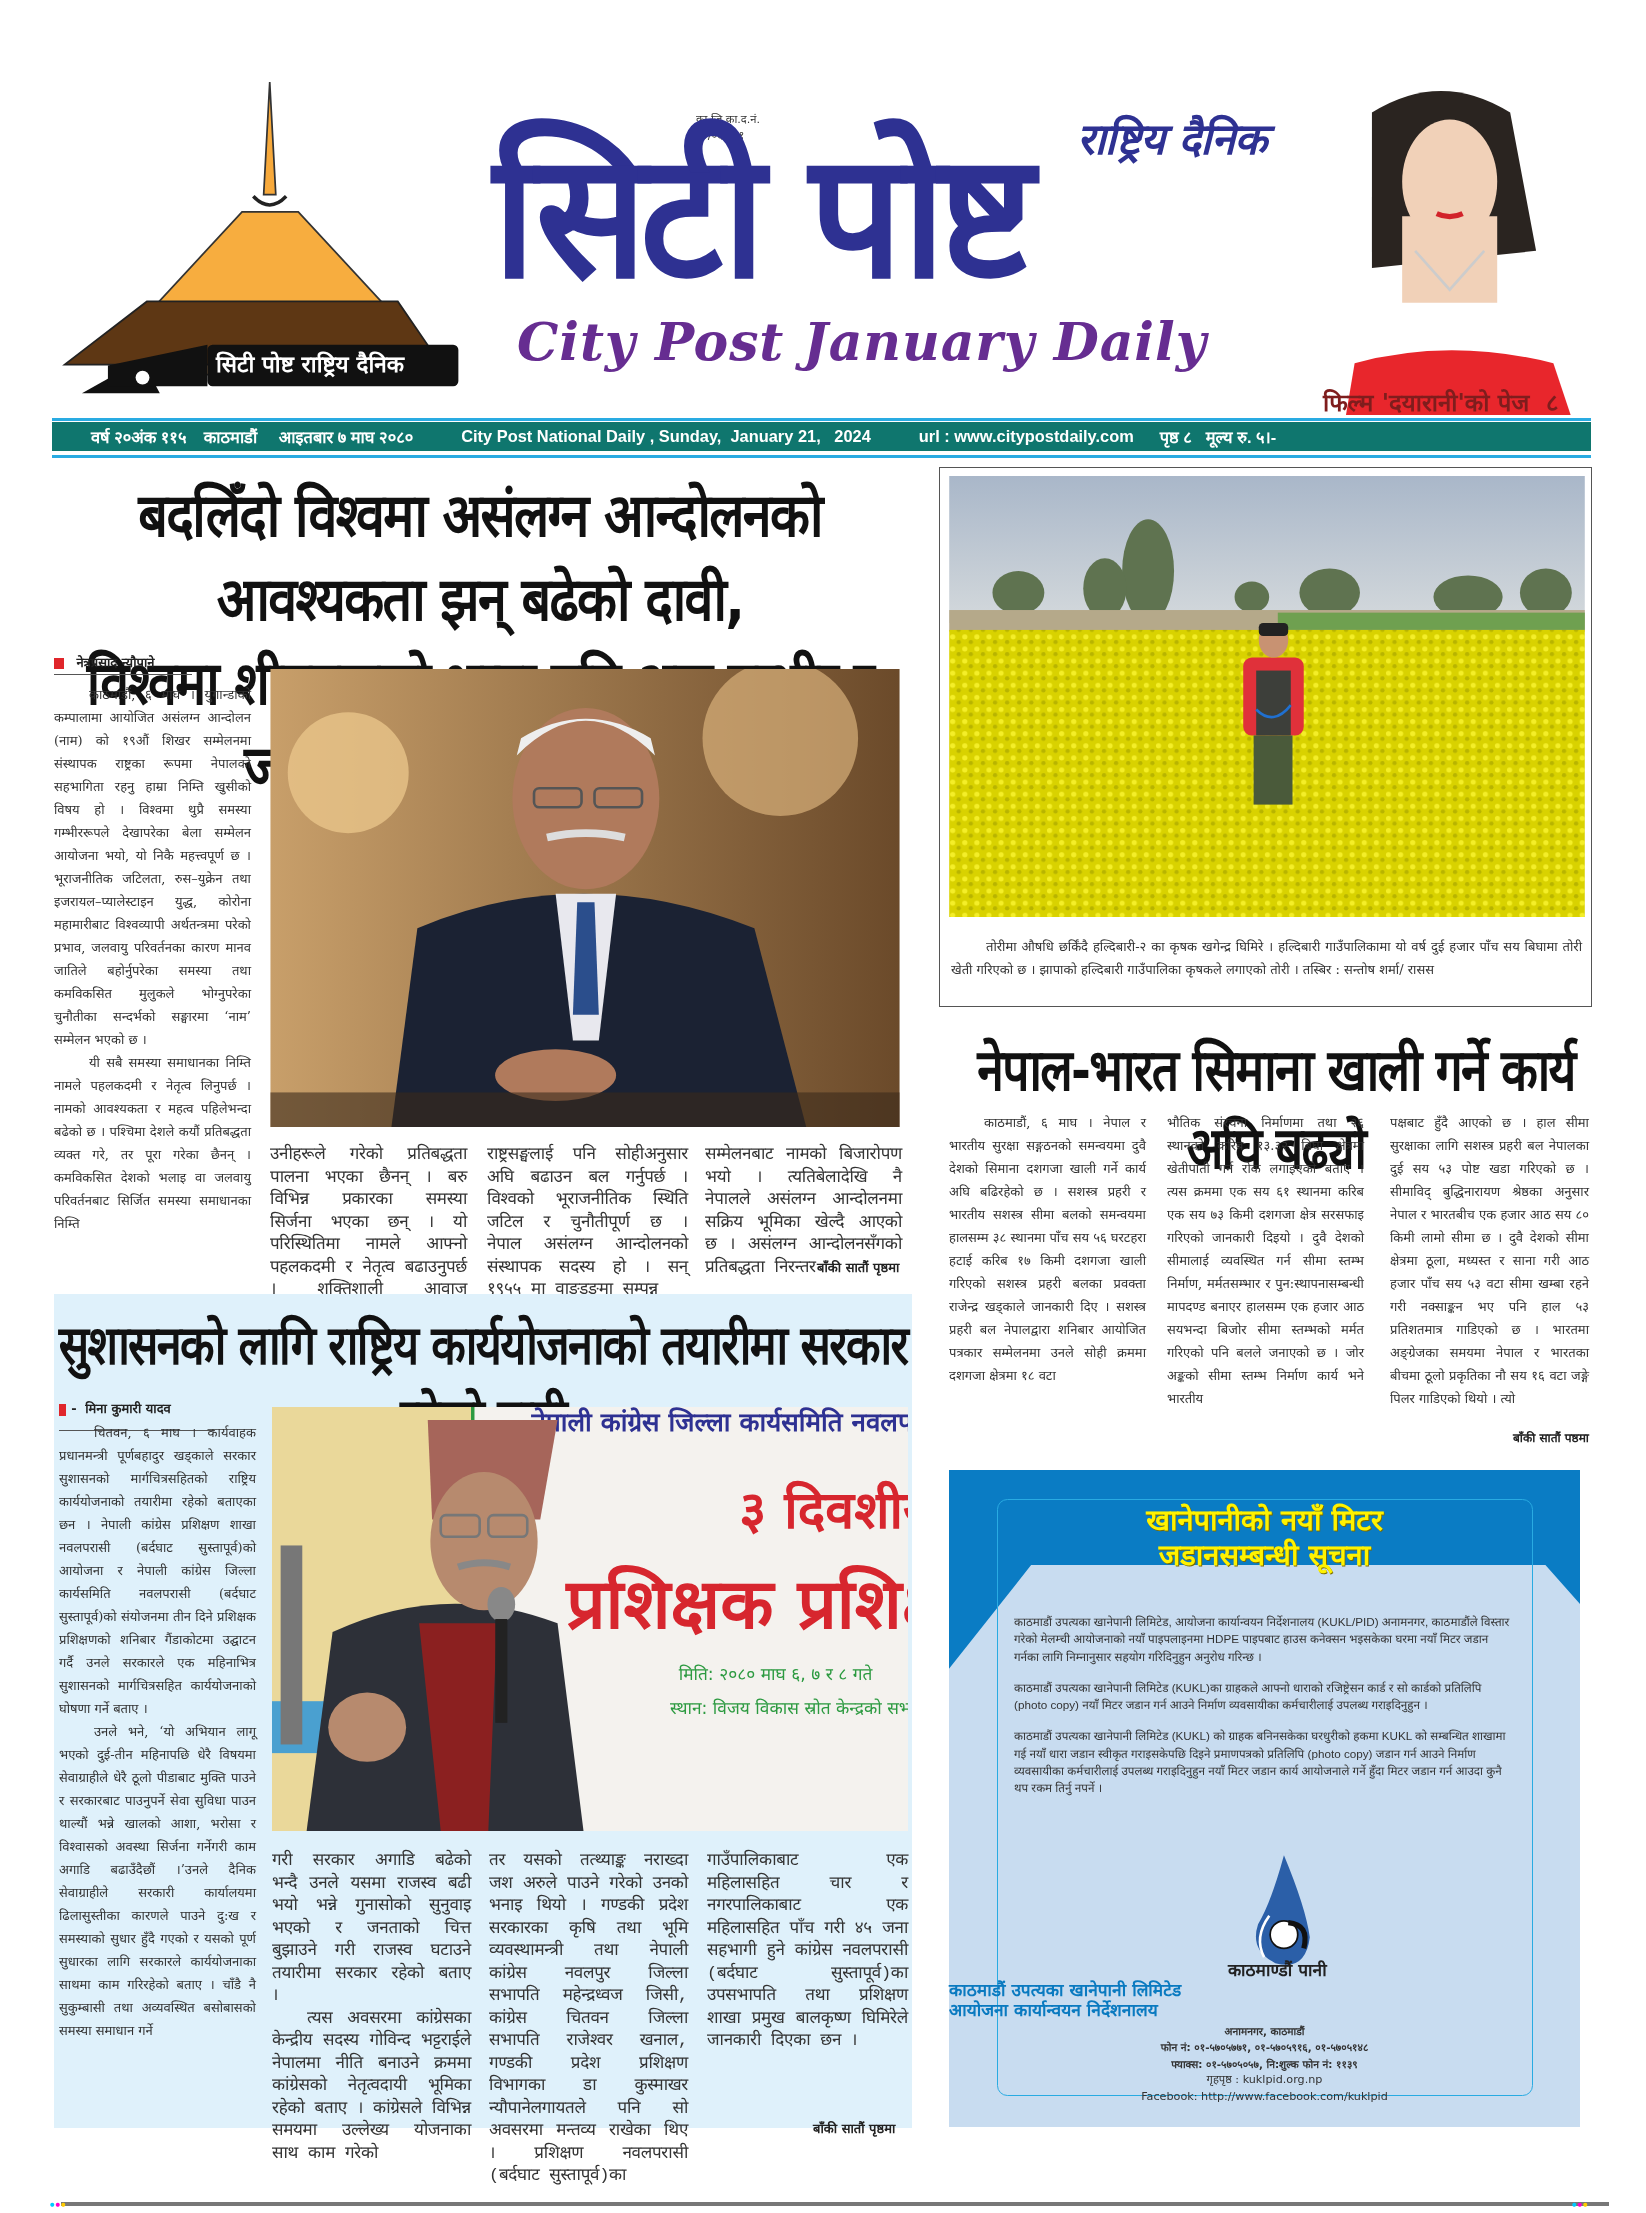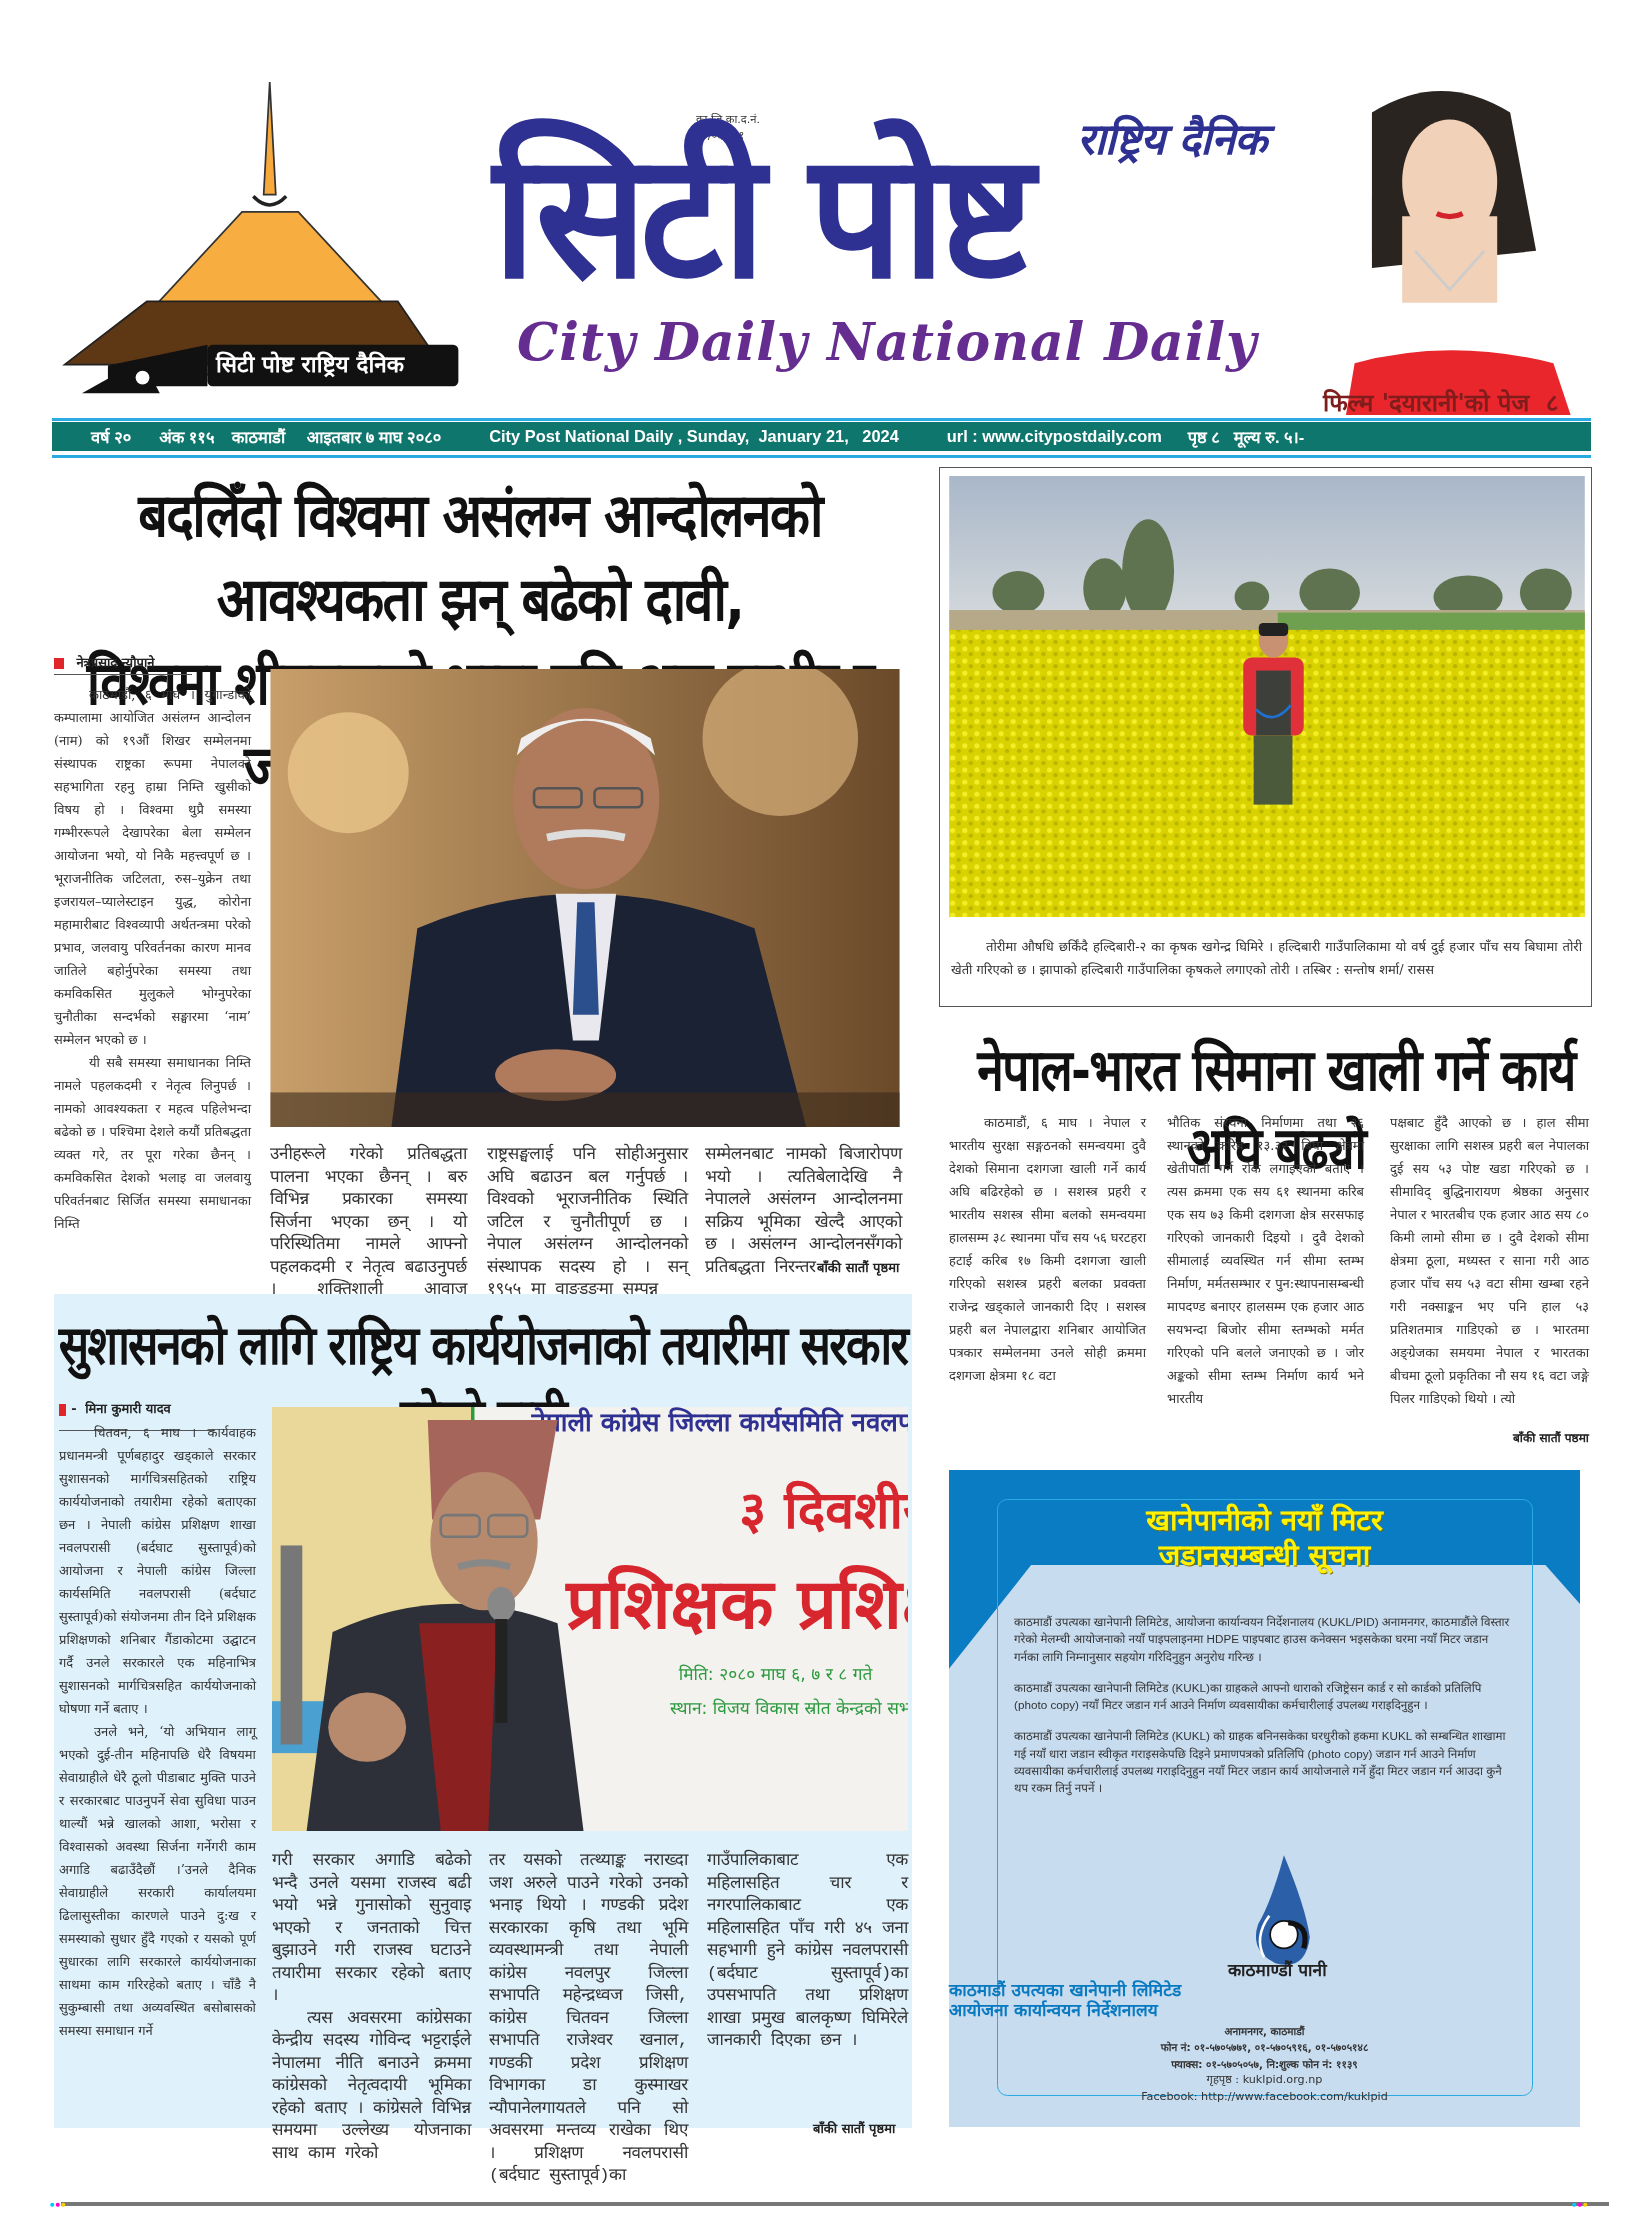--- a/index.html
+++ b/index.html
@@ -96,39 +96,39 @@
   </svg>
 </div>
 <div class="abs" style="left:216px;top:348px;color:#fff;font-size:22.5px;font-weight:bold">सिटी पोष्ट राष्ट्रिय दैनिक</div>
 
 <div class="abs" id="regno">
   <div>का.जि.का.द.नं.</div>
   <div>३४/०६०/६१</div>
 </div>
 <div class="abs" id="rastriya">राष्ट्रिय दैनिक</div>
 <div class="abs" id="devtitle">सिटी पोष्ट</div>
-<div class="abs" id="entitle">City Daily National Daily</div>
+<div class="abs" id="entitle">City Post January Daily</div>
 
 <div class="abs" id="promo">
   <svg width="268" height="337" viewBox="0 0 310 390">
     <rect width="310" height="390" fill="#fff"></rect>
     <path d="M60,40 Q140,-10 220,40 L250,200 L60,220 Z" fill="#2a2420"></path>
     <ellipse cx="150" cy="120" rx="55" ry="72" fill="#f1d1b8"></ellipse>
     <path d="M95,160 L95,260 L205,260 L205,160 Z" fill="#f1d1b8"></path>
     <path d="M135,157 Q150,164 165,157" stroke="#d2232a" stroke-width="6" fill="none"></path>
     <path d="M110,200 L150,245 L190,200" stroke="#ccc" stroke-width="3" fill="none"></path>
     <path d="M30,390 L40,330 Q150,300 270,330 L290,390 Z" fill="#e8262c"></path>
   </svg>
 </div>
 <div class="abs" id="promo-caption">फिल्म 'दयारानी'को पेज  ८</div>
 
 <div class="abs" id="rule-top"></div>
 <div class="abs" id="infobar">
   <span style="margin-left:39px">वर्ष २०</span>
-  <span style="margin-left:28px">अंक ११५</span>
+  <span style="margin-left:0">अंक ११५</span>
   <span style="margin-left:17.3px">काठमाडौं</span>
   <span style="margin-left:21.6px">आइतबार ७ माघ २०८०</span>
   <span style="margin-left:48px">City Post National Daily , Sunday,  January 21,   2024</span>
   <span style="margin-left:48px">url : www.citypostdaily.com</span>
   <span style="margin-left:26px">पृष्ठ ८</span>
   <span style="margin-left:14px">मूल्य रु. ५।-</span>
 </div>
 <div class="abs" id="rule-bot"></div>
 
 <div class="abs" id="h1">

